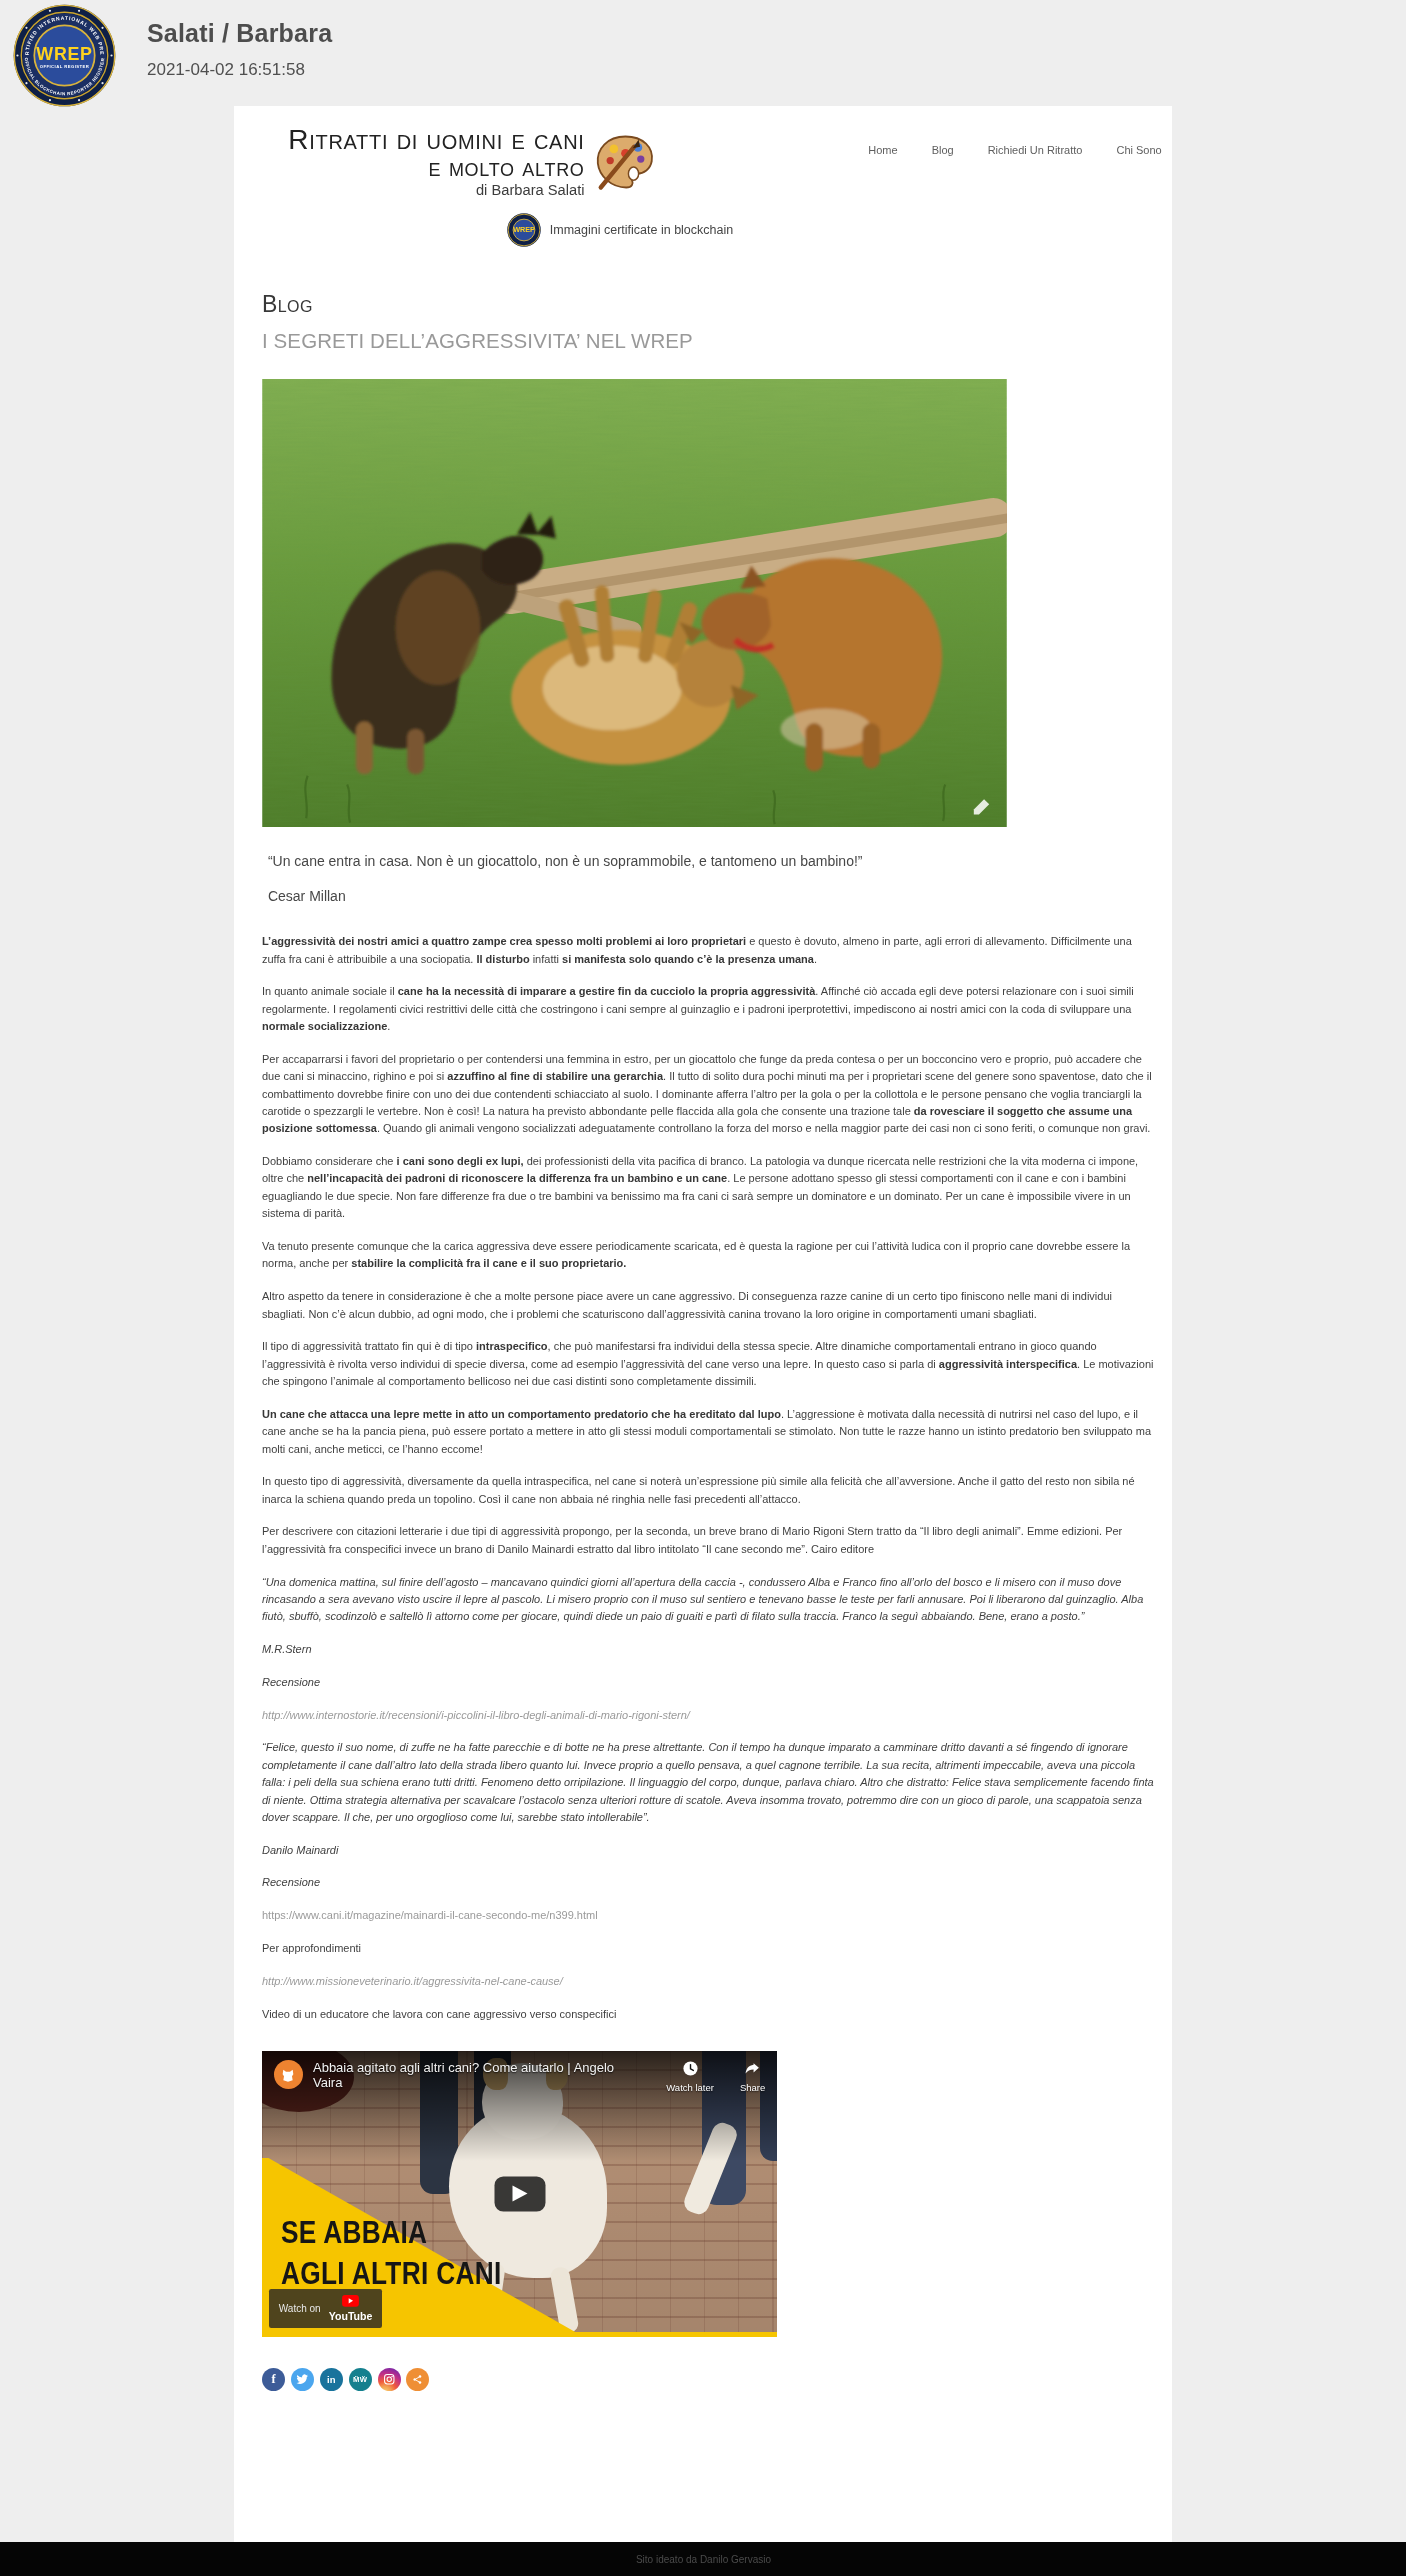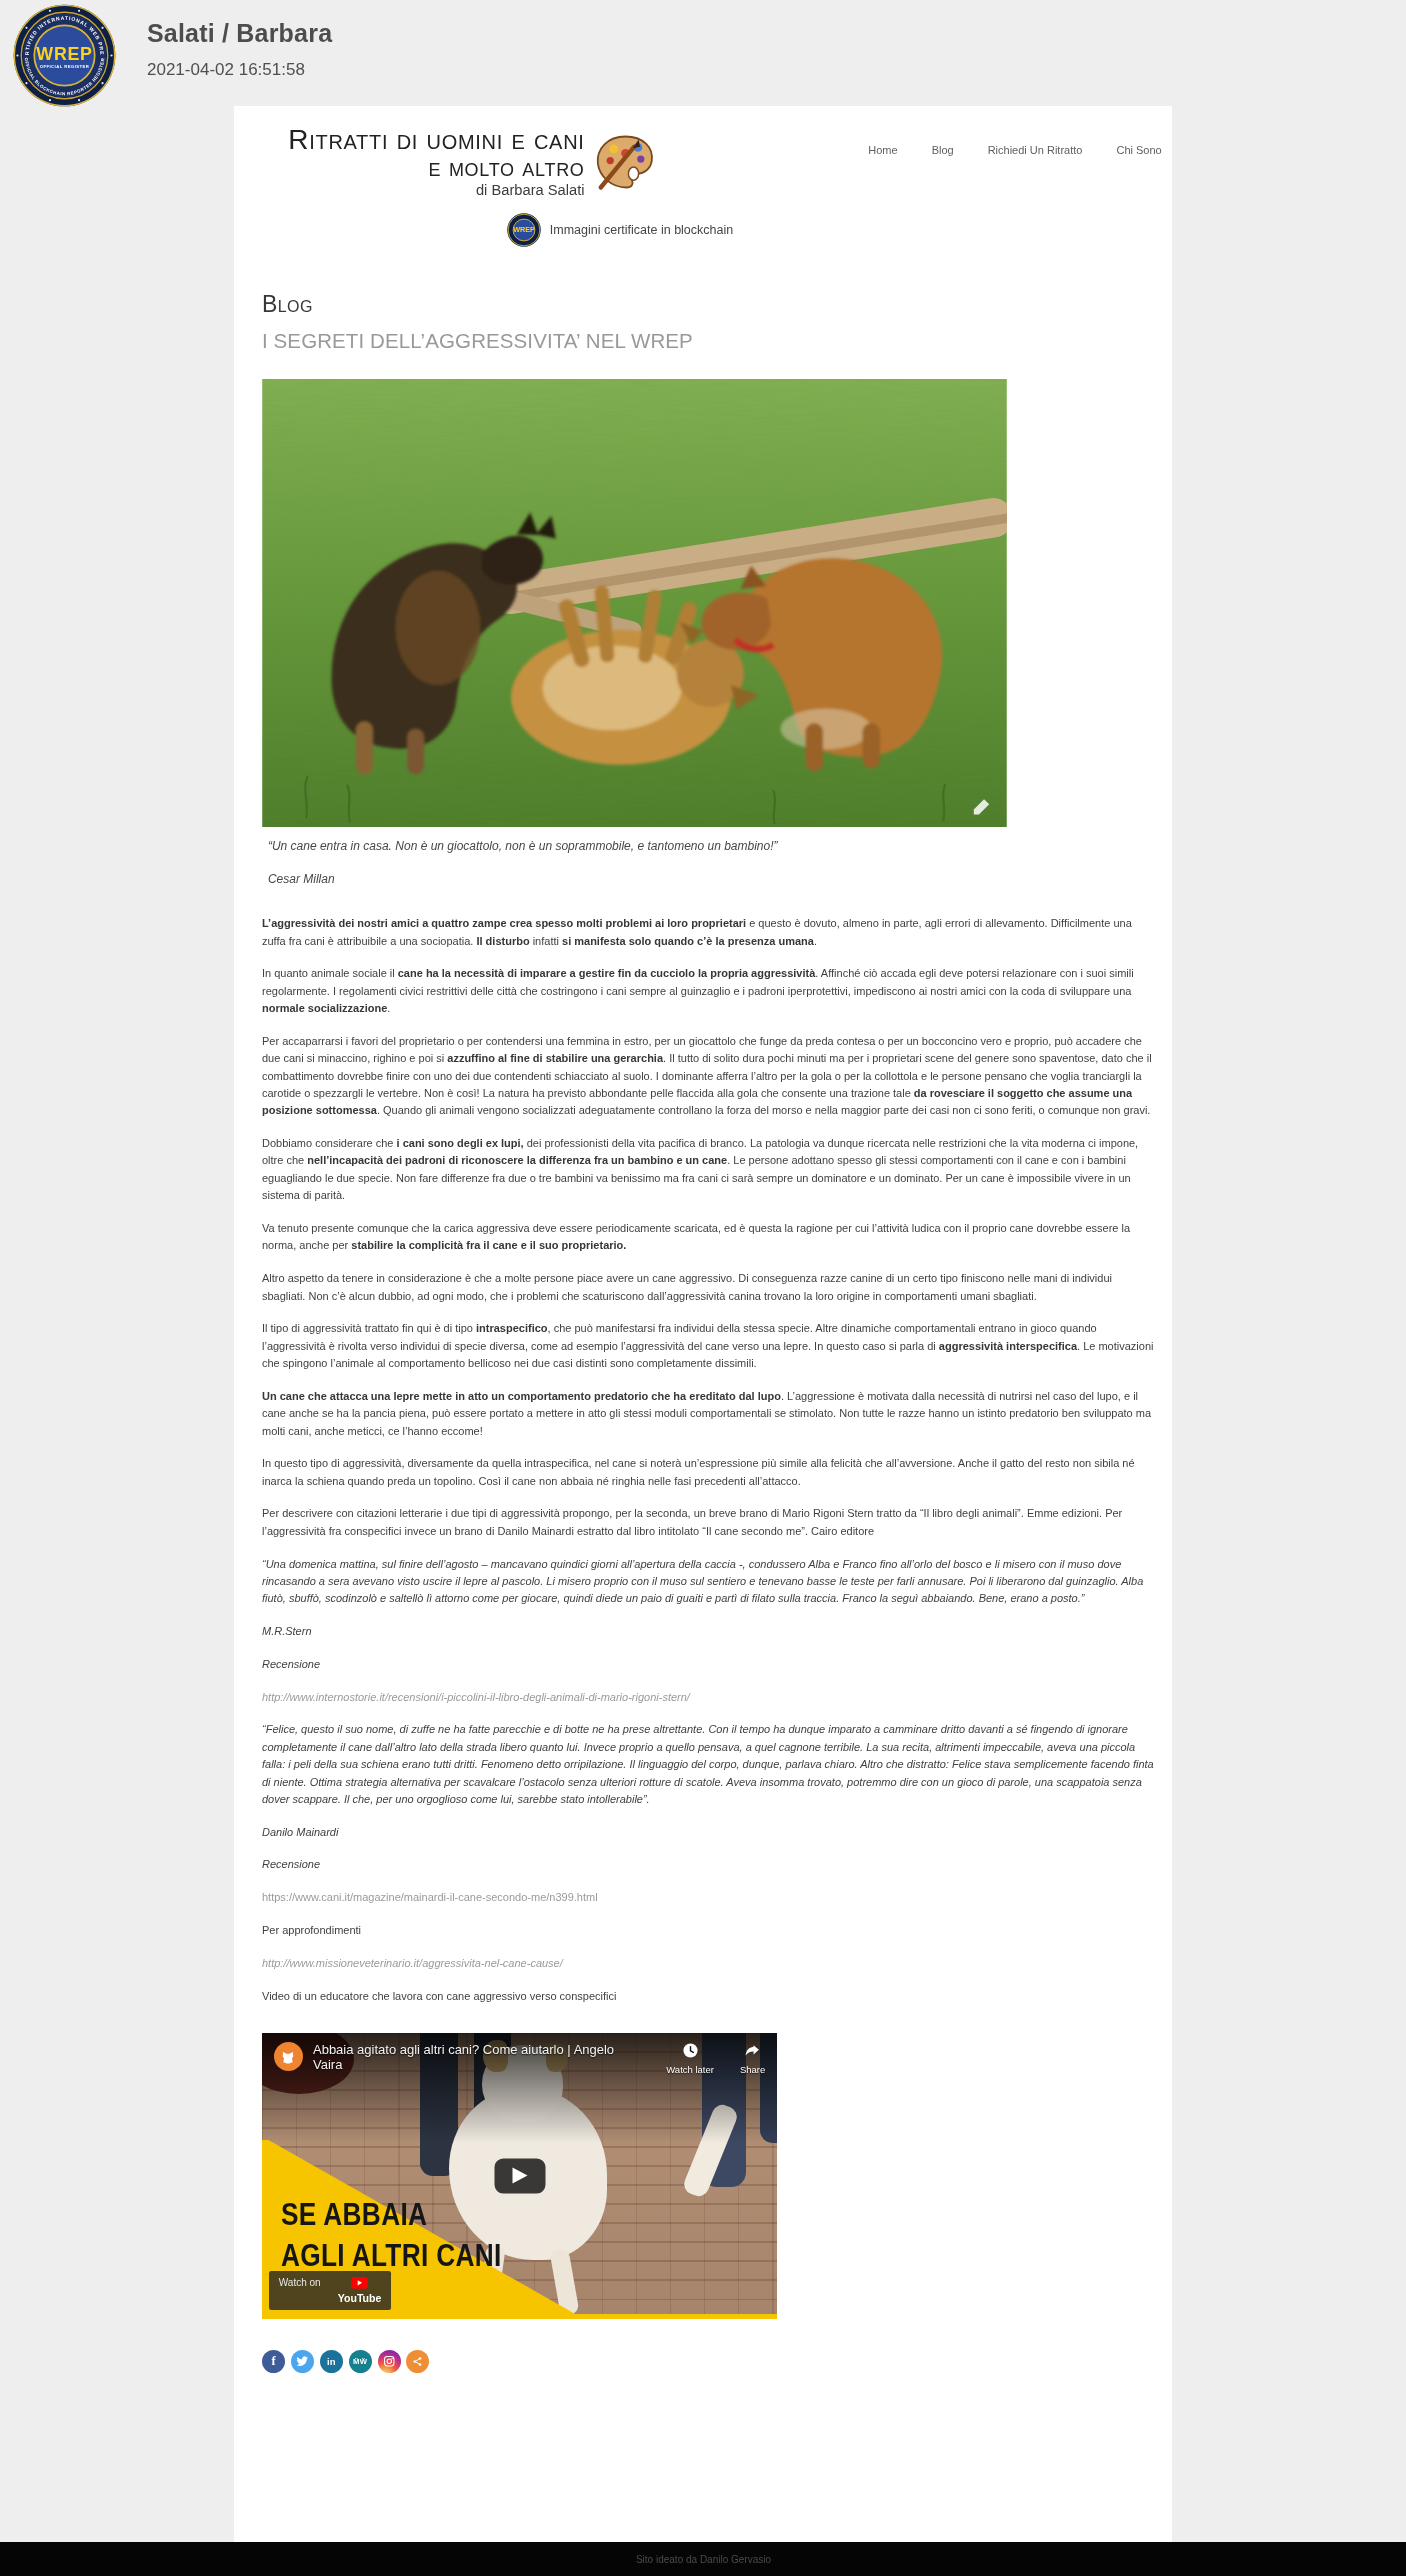--- a/index.html
+++ b/index.html
@@ -20,21 +20,21 @@
   .nav{position:absolute;right:10.3px;top:38px;display:flex;gap:34px;font-size:11px;color:#5e5e5e;}
   .nav span{cursor:pointer;}
   .bc-badge{position:absolute;left:273px;top:107px;display:flex;align-items:center;gap:8.8px;}
   .bc-badge svg{width:34px;height:34px;}
   .bc-label{font-size:12.5px;color:#454545;}
   
   .content{padding:0 14.7px 29px 28px;}
   .blog-h{font-variant:small-caps;font-size:23px;font-weight:500;color:#383838;margin:1.5px 0 11.7px;letter-spacing:0.4px;}
   .art-title{font-size:20.5px;color:#999;letter-spacing:0.1px;margin:0 0 26px;font-weight:400;}
   .hero{width:745px;height:448px;display:block;}
-  .img-quote{margin-top:12px;padding-left:5.9px;font-style:italic;font-size:12px;color:#474747;}
+  .img-quote{margin-top:26px;padding-left:5.9px;font-size:14px;color:#474747;}
   .img-quote .author{margin-top:19px;}
   .body{margin-top:29px;width:895px;font-size:11px;line-height:1.58;color:#3f3f3f;}
   .para{margin:0 0 15.4px;}
   .para .b{font-weight:700;color:#373737;}
   .para.italic{font-style:italic;}
   .para.link{display:block;color:#9a9a9a;text-decoration:none;cursor:pointer;}
   .para.linkitalic{display:block;color:#9a9a9a;text-decoration:none;font-style:italic;cursor:pointer;}
   
   .video{position:relative;margin-top:28px;width:515px;height:286px;overflow:hidden;cursor:pointer;
     background-color:#c09a7d;
@@ -47,21 +47,21 @@
   .v-avatar{width:29px;height:29px;border-radius:50%;background:#ee8330;display:grid;place-items:center;flex:0 0 29px;cursor:pointer;}
   .v-title{margin-left:10.3px;font-size:13px;color:#f2f2f2;text-shadow:0 0.7px 1.5px rgba(0,0,0,.8);max-width:315px;cursor:pointer;}
   .v-actions{margin-left:auto;display:flex;gap:26px;}
   .v-act{display:flex;flex-direction:column;align-items:center;gap:4.4px;color:#fff;font-size:9.5px;text-shadow:0 0.7px 1.5px rgba(0,0,0,.7);cursor:pointer;}
   .v-play{position:absolute;left:50%;top:50%;transform:translate(-50%,-50%);width:51px;height:35px;background:rgba(25,25,25,.85);border-radius:8.8px;display:grid;place-items:center;z-index:6;cursor:pointer;}
   .v-play i{display:block;width:0;height:0;border-style:solid;border-width:8.8px 0 8.8px 15.4px;border-color:transparent transparent transparent #fff;}
   .v-banner{position:absolute;left:0;bottom:0;width:322px;height:179px;background:#f6c500;clip-path:polygon(0 0,2% 0,100% 100%,0 100%);z-index:4;}
   .v-strip{position:absolute;left:0;right:0;bottom:0;height:5.1px;background:#f6c500;z-index:5;}
   .v-bt{position:absolute;left:19px;z-index:5;color:#161616;font-weight:800;font-size:32px;letter-spacing:0.4px;transform:scaleX(.82);transform-origin:left;white-space:nowrap;}
   .v-bt1{bottom:86px;} .v-bt2{bottom:45px;}
-  .v-pill{position:absolute;left:7.3px;bottom:8.8px;z-index:7;display:flex;align-items:flex-start;gap:17px;background:rgba(56,50,33,.88);border-radius:2.2px;padding:5.9px 9.5px;cursor:pointer;}
+  .v-pill{position:absolute;left:7.3px;bottom:8.8px;z-index:7;display:flex;align-items:center;gap:8px;background:rgba(56,50,33,.88);border-radius:2.2px;padding:5.9px 9.5px;cursor:pointer;}
   .v-pill .w{color:#e8e8e8;font-size:10px;}
   .v-pill .yt{display:flex;align-items:center;gap:3.7px;color:#fff;font-weight:700;font-size:10.6px;flex-direction:column;}
   
   .social{display:flex;gap:5.9px;margin-top:31px;}
   .s-ic{width:23px;height:23px;border-radius:50%;display:grid;place-items:center;cursor:pointer;}
   .s-ic .g{color:#fff;font-weight:700;font-size:11px;font-family:"Liberation Sans",sans-serif;}
   .s-ig{background:radial-gradient(circle at 30% 110%,#ffd676 0%,#f2a454 22%,#f05c3c 40%,#c22f86 65%,#6624b1 95%);}
   
   .footer{position:absolute;left:0;bottom:0;width:100%;height:34px;background:#050505;display:grid;place-items:center;}
   .footer span{font-size:10px;color:#4b4b4b;}

